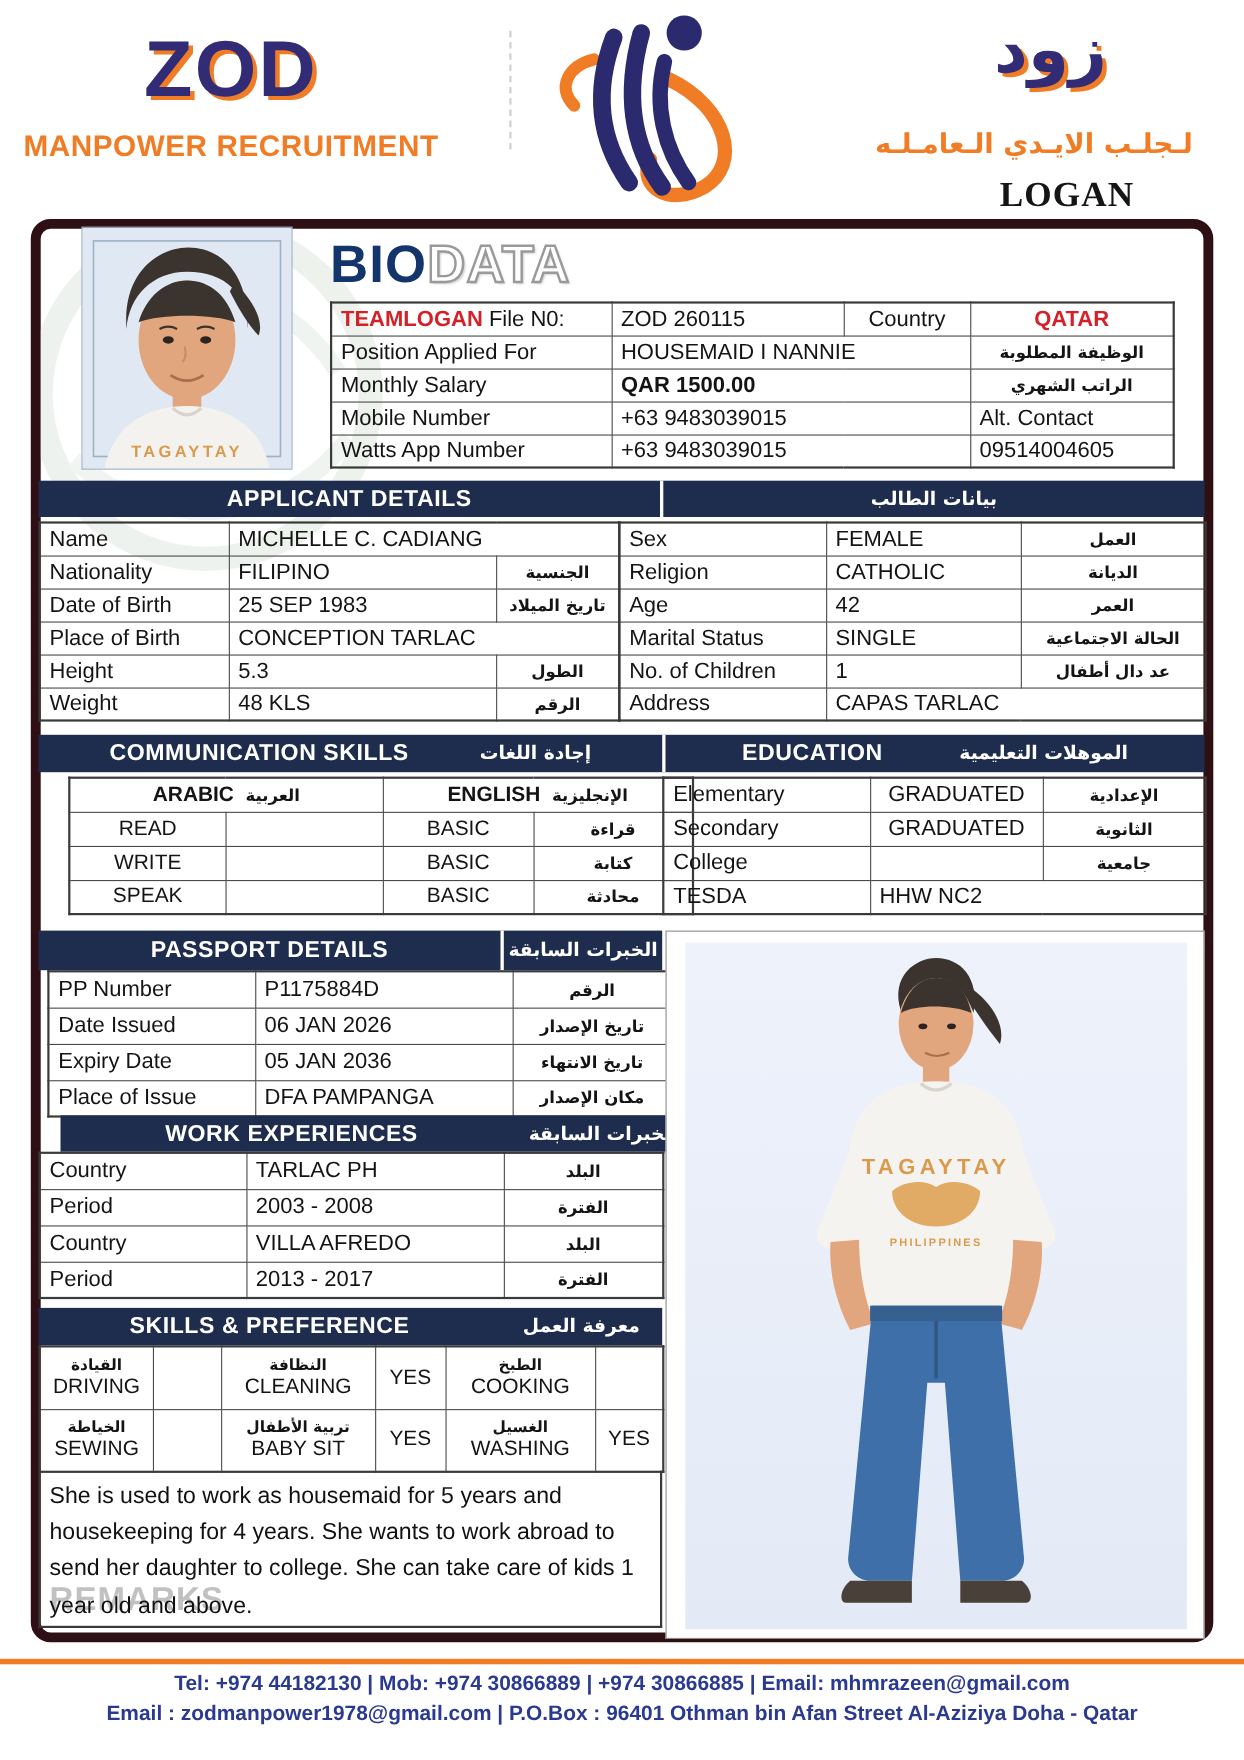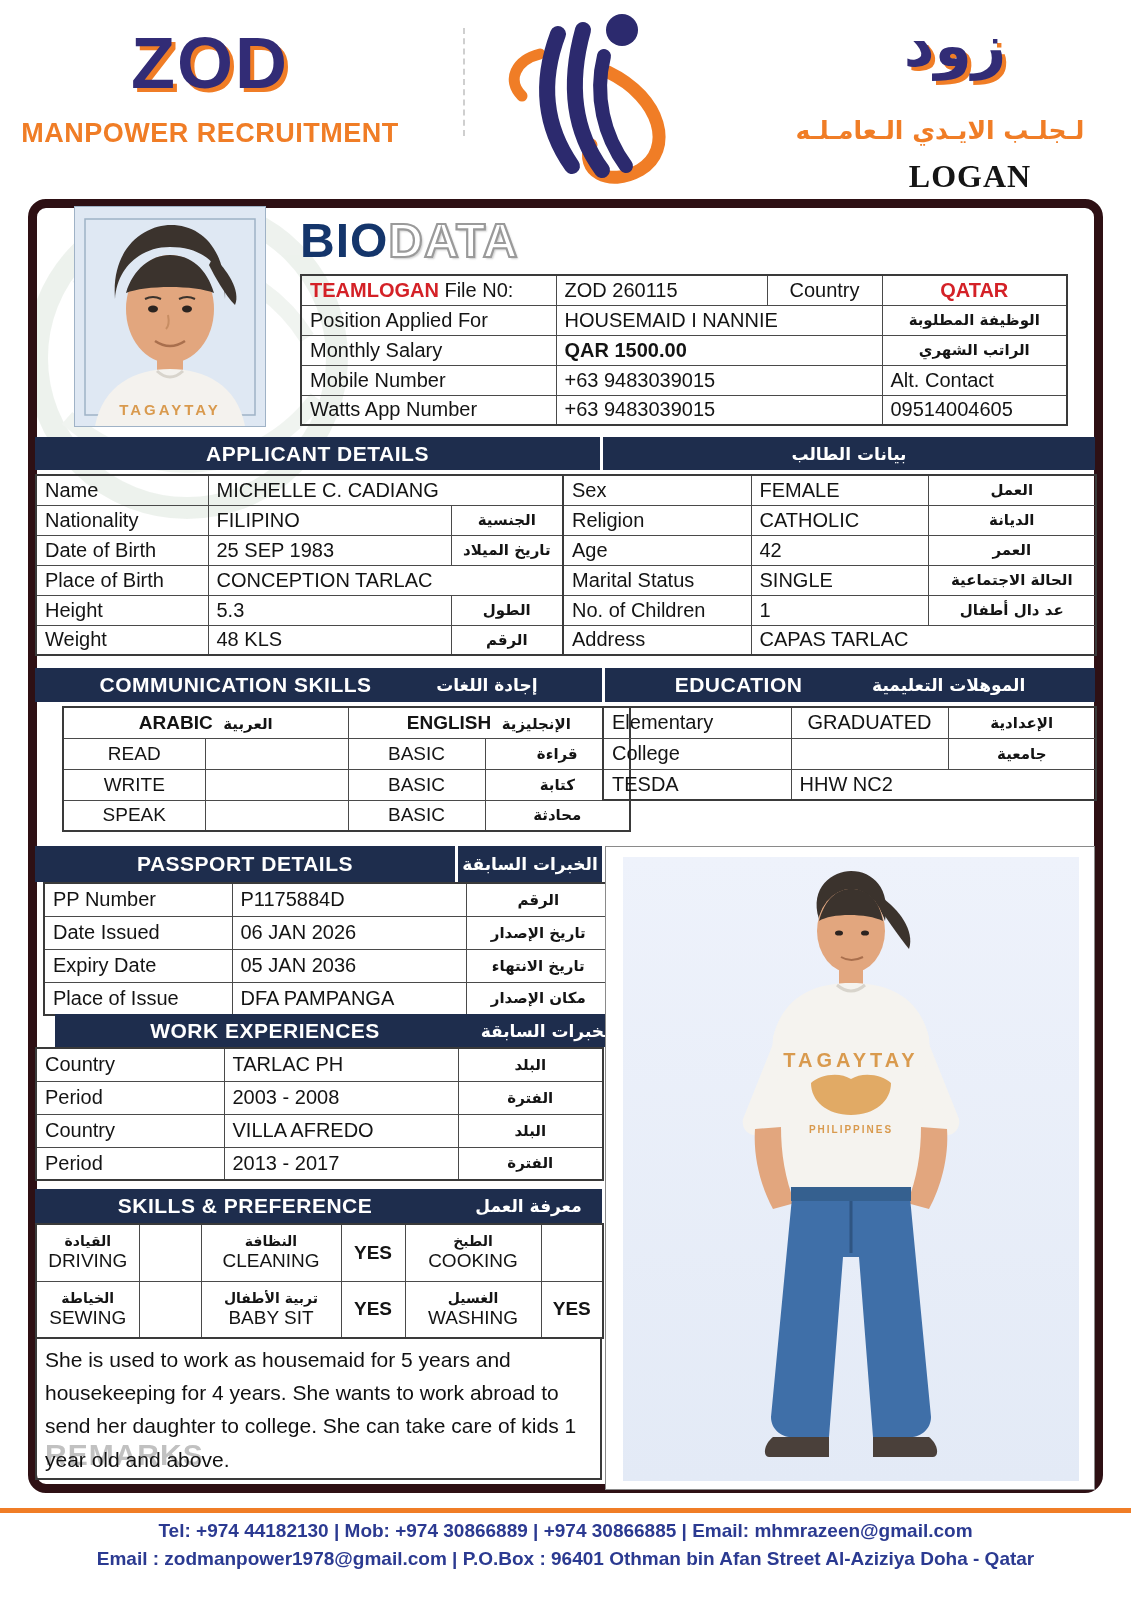--- a/index.html
+++ b/index.html
@@ -75,21 +75,21 @@
   .work-bar { left:35px; top:1014px; width:567px; height:33px;margin-left:20px; }
   .work-tbl { left:35px; top:1047px; width:567px; }
   .work-tbl tr { height:33px; }
   .skill-bar { left:35px; top:1189px; width:567px; height:34px; }
   .skill-tbl { left:35px; top:1223px; width:567px; }
   .skill-tbl tr { height:57px; }
   .skill-tbl td { white-space:normal; }
   .skcell { text-align:center; padding:0; }
   .skcell .sk-ar { display:block; font-family:"DejaVu Sans", sans-serif; font-weight:bold; font-size:14px; direction:rtl; line-height:1.3; }
   .skcell .sk-en { display:block; font-size:19px; line-height:1.2; }
-  td.yescell { text-align:center; padding:0; font-weight:bold; font-size:19px; }
+  td.yescell { text-align:center; padding:0; font-weight:normal; font-size:19px; }
 
   .remarks { position:absolute; left:35px; top:1337px; width:567px; height:143px;
     border:2px solid #3a3a3a; border-top:none; }
   .remarks .wm-txt { position:absolute; left:8px; bottom:6px; font-size:30px; font-weight:bold;
     color:#8f8f8f; opacity:.55; letter-spacing:1px; z-index:0; }
   .remarks p { position:relative; z-index:1; padding:6px 8px 0 8px; font-size:21px; line-height:1.58; color:#111; }
 
   
   .photo-col { position:absolute; left:605px; top:846px; width:490px; height:644px; border:1px solid #8a8a8a; background:#fff; }
   .fullbody { position:absolute; left:17px; top:10px; width:456px; height:624px;
@@ -341,20 +341,25 @@
       <colgroup>
           <col style="width:188px">
           <col style="width:157px">
           <col style="width:148px">
         </colgroup>
       <tbody>
           <tr>
         <td>Elementary</td>
         <td class="ctr">GRADUATED</td>
         <td class="ar">الإعدادية</td>
+      </tr>
+      <tr>
+        <td>Secondary</td>
+        <td class="ctr">GRADUATED</td>
+        <td class="ar">الثانوية</td>
       </tr>
       <tr>
         <td>College</td>
         <td class="ctr"></td>
         <td class="ar">جامعية</td>
       </tr>
       <tr>
         <td>TESDA</td>
         <td colspan="2">HHW NC2</td>
       </tr>

